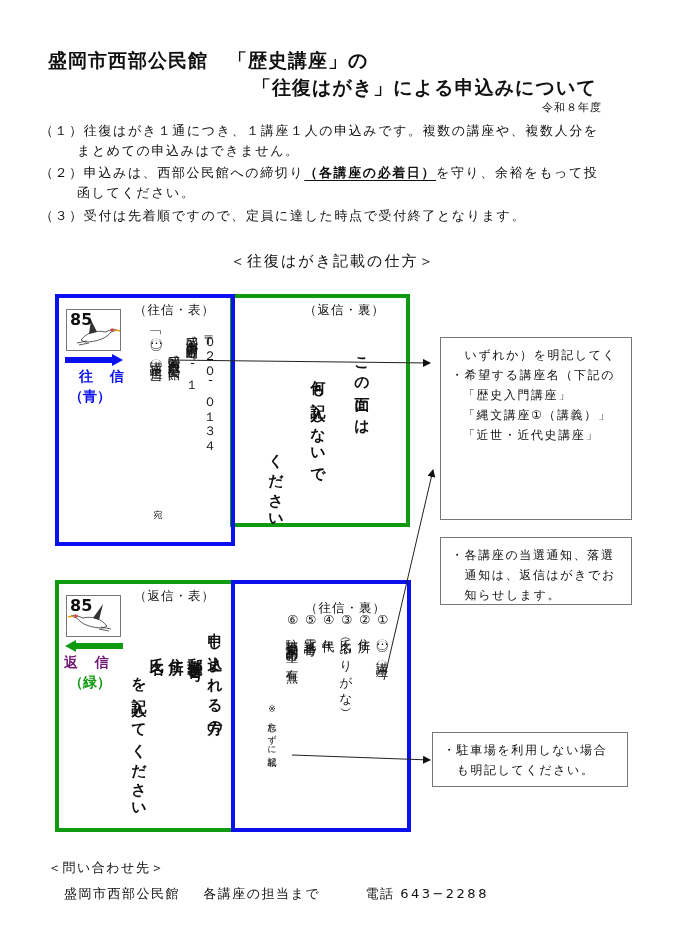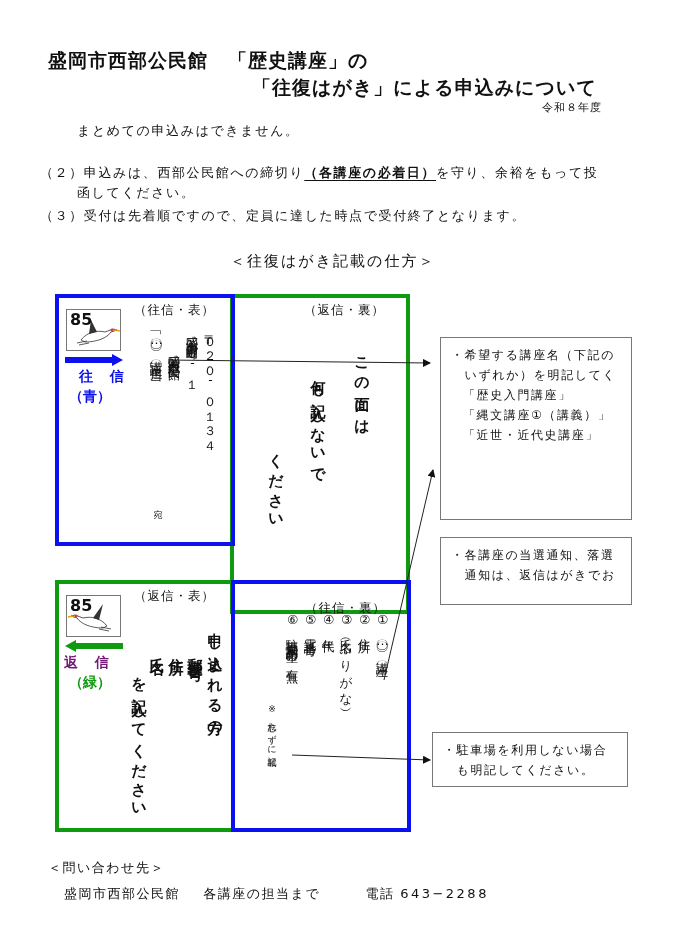--- a/index.html
+++ b/index.html
@@ -29,20 +29,21 @@
   .contact { font-size:13px; letter-spacing:1.5px; white-space:nowrap; }
 </style>
 </head>
 <body>
 
 <div class="abs title" style="left:48px; top:48px;">盛岡市西部公民館　「歴史講座」の</div>
 <div class="abs title" style="left:252px; top:75px;">「往復はがき」による申込みについて</div>
 <div class="abs year" style="left:542px; top:100px;">令和８年度</div>
 
 <div class="abs note" style="left:40px; top:121px;">
+  <div>（１）往復はがき１通につき、１講座１人の申込みです。複数の講座や、複数人分を</div>
   <div style="padding-left:37px;">まとめての申込みはできません。</div>
 </div>
 <div class="abs note" style="left:40px; top:163px;">
   <div>
     <span>（２）申込みは、西部公民館への締切り</span><u><b>（各講座の必着日）</b></u><span>を守り、余裕をもって投</span>
   </div>
   <div style="padding-left:37px;">函してください。</div>
 </div>
 <div class="abs note" style="left:40px; top:206px;">（３）受付は先着順ですので、定員に達した時点で受付終了となります。</div>
 
@@ -53,21 +54,21 @@
     <marker id="ah" markerWidth="8" markerHeight="8" refX="7" refY="4" orient="auto">
       <path d="M0,0 L8,4 L0,8 z" fill="#111"></path>
     </marker>
   </defs>
   <line x1="168" y1="360" x2="430" y2="363" stroke="#222" stroke-width="1" marker-end="url(#ah)"></line>
   <line x1="384" y1="680" x2="433" y2="470" stroke="#222" stroke-width="1" marker-end="url(#ah)"></line>
   <line x1="292" y1="755" x2="430" y2="760" stroke="#222" stroke-width="1" marker-end="url(#ah)"></line>
 </svg>
 
 <div>
-  <div class="card-half green" style="left:230px; top:294px; width:180px; height:320px;">
+  <div class="card-half green" style="left:230px; top:294px; width:180px; height:233px;">
     <div class="label abs" style="left:70px; top:4px;">（返信・裏）</div>
     <div class="vt bold-v" style="left:118px; top:48px;">この面には</div>
     <div class="vt bold-v" style="left:74px; top:70px;">何も記入しないで</div>
     <div class="vt bold-v" style="left:32px; top:145px;">ください</div>
   </div>
   <div class="card-half blue" style="left:55px; top:294px; width:180px; height:252px; z-index:2;">
     <div class="stamp" style="left:7px; top:11px;">
       <span class="num">85</span>
       <svg width="53" height="40">
         <path d="M14,30 C20,22 30,20 38,22 L46,19 L50,20 L44,22 C40,28 30,32 18,32 Z" fill="#fff" stroke="#333" stroke-width="0.8"></path>
@@ -123,30 +124,31 @@
     <div class="vt small" style="left:120px; top:28px;">②住所</div>
     <div class="vt small" style="left:102px; top:28px;">③氏名（ふりがな）</div>
     <div class="vt small" style="left:84px; top:28px;">④年代</div>
     <div class="vt small" style="left:66px; top:28px;">⑤電話番号</div>
     <div class="vt small" style="left:48px; top:28px;">⑥駐車場利用希望の有無</div>
     <div class="vt" style="left:30px; top:120px; font-size:9px; letter-spacing:1px;">※忘れずに記載</div>
   </div>
 </div>
 
 <div class="infobox" style="left:440px; top:337px; width:192px; height:183px;">
+  <div>　いずれか）を明記してく</div>
   <div>・希望する講座名（下記の</div>
-  <div>　いずれか）を明記してく</div>
   <div style="padding-left:12px;">「歴史入門講座」</div>
   <div style="padding-left:12px;">「縄文講座①（講義）」</div>
   <div style="padding-left:12px;">「近世・近代史講座」</div>
 </div>
 
 <div class="infobox" style="left:440px; top:537px; width:192px; height:68px;">
   <div>・各講座の当選通知、落選</div>
   <div>　通知は、返信はがきでお</div>
+  <div>　知らせします。</div>
 </div>
 
 <div class="infobox" style="left:432px; top:732px; width:196px; height:55px;">
   <div>・駐車場を利用しない場合</div>
   <div>　も明記してください。</div>
 </div>
 
 <div class="abs contact" style="left:48px; top:859px;">＜問い合わせ先＞</div>
 <div class="abs contact" style="left:64px; top:885px;">
   <span>盛岡市西部公民館</span>

